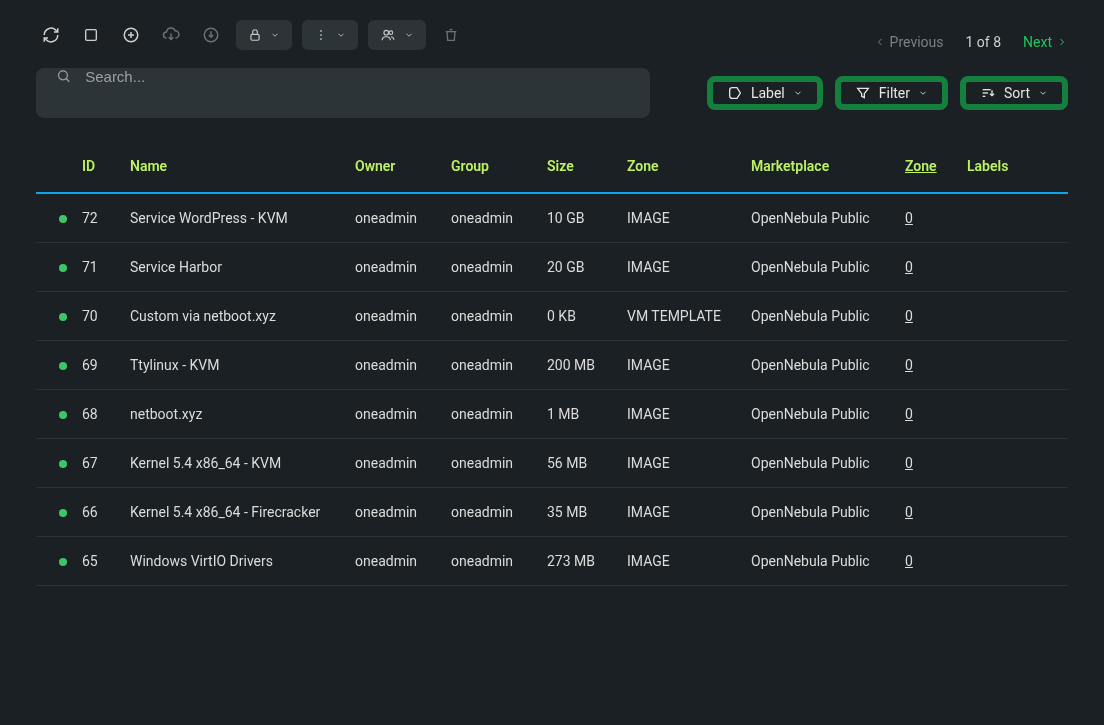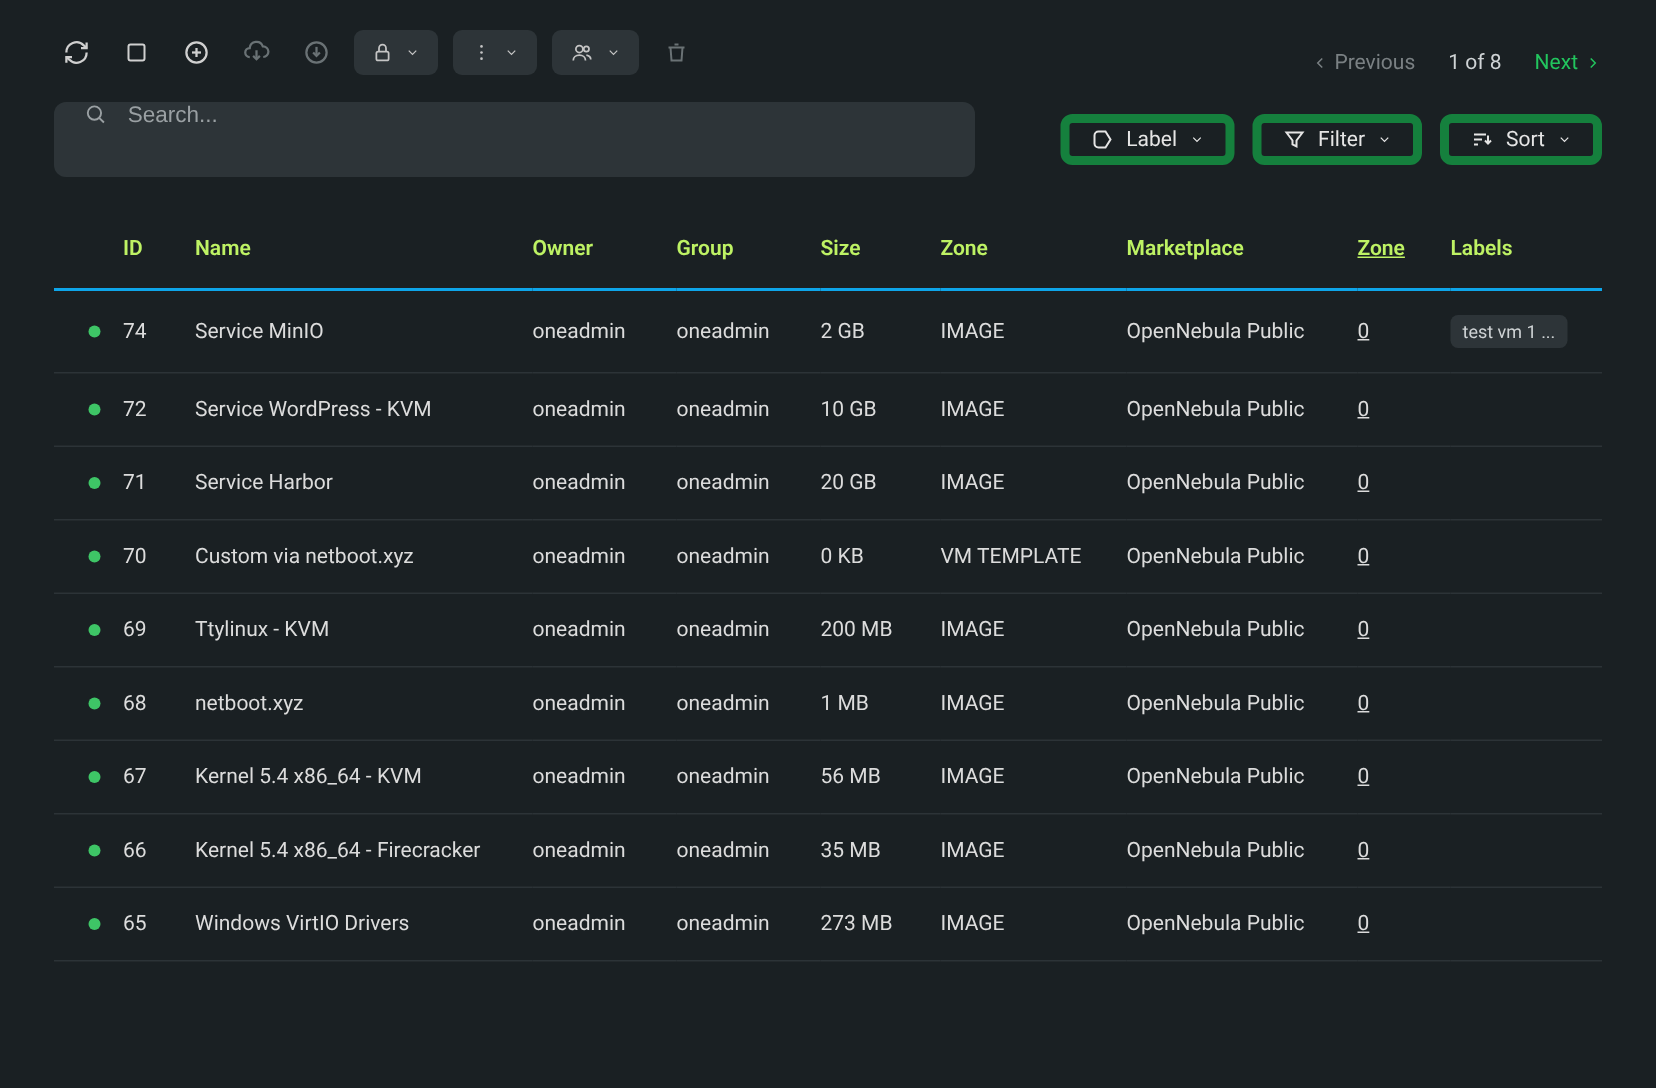--- a/index.html
+++ b/index.html
@@ -291,32 +291,20 @@
         <th class="col-size">Size</th>
         <th class="col-type">Zone</th>
         <th class="col-market">Marketplace</th>
         <th class="col-zone">Zone</th>
         <th class="col-labels">Labels</th>
       </tr>
     </thead>
     <tbody id="tbody">
         <tr>
           <td class="col-status"><span class="dot"></span></td>
-          <td class="col-id">74</td>
-          <td class="col-name">Service MinIO</td>
-          <td class="col-owner">oneadmin</td>
-          <td class="col-group">oneadmin</td>
-          <td class="col-size">2 GB</td>
-          <td class="col-type">IMAGE</td>
-          <td class="col-market">OpenNebula Public</td>
-          <td class="col-zone">0</td>
-          <td class="col-labels"><span class="label-chip">test vm 1 ...</span></td>
-        </tr>
-        <tr>
-          <td class="col-status"><span class="dot"></span></td>
           <td class="col-id">72</td>
           <td class="col-name">Service WordPress - KVM</td>
           <td class="col-owner">oneadmin</td>
           <td class="col-group">oneadmin</td>
           <td class="col-size">10 GB</td>
           <td class="col-type">IMAGE</td>
           <td class="col-market">OpenNebula Public</td>
           <td class="col-zone">0</td>
           <td class="col-labels"></td>
         </tr>

